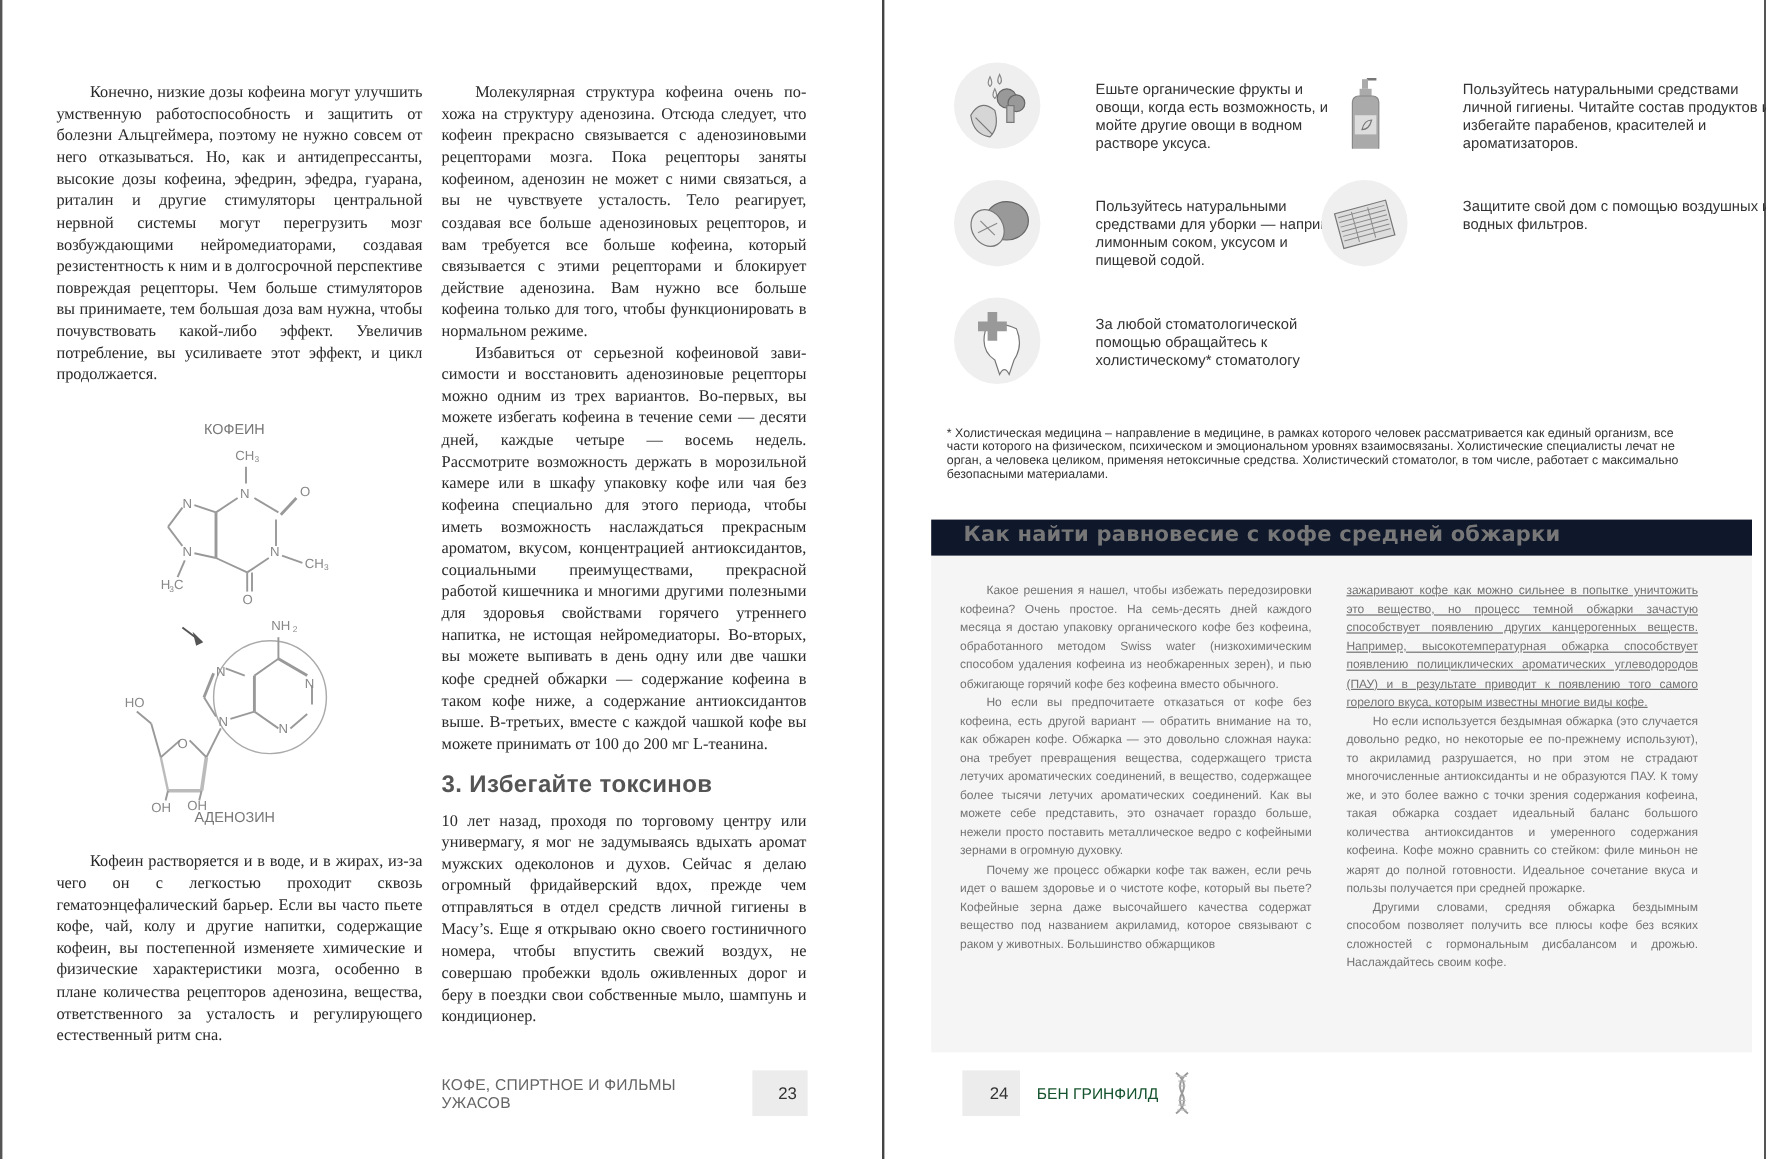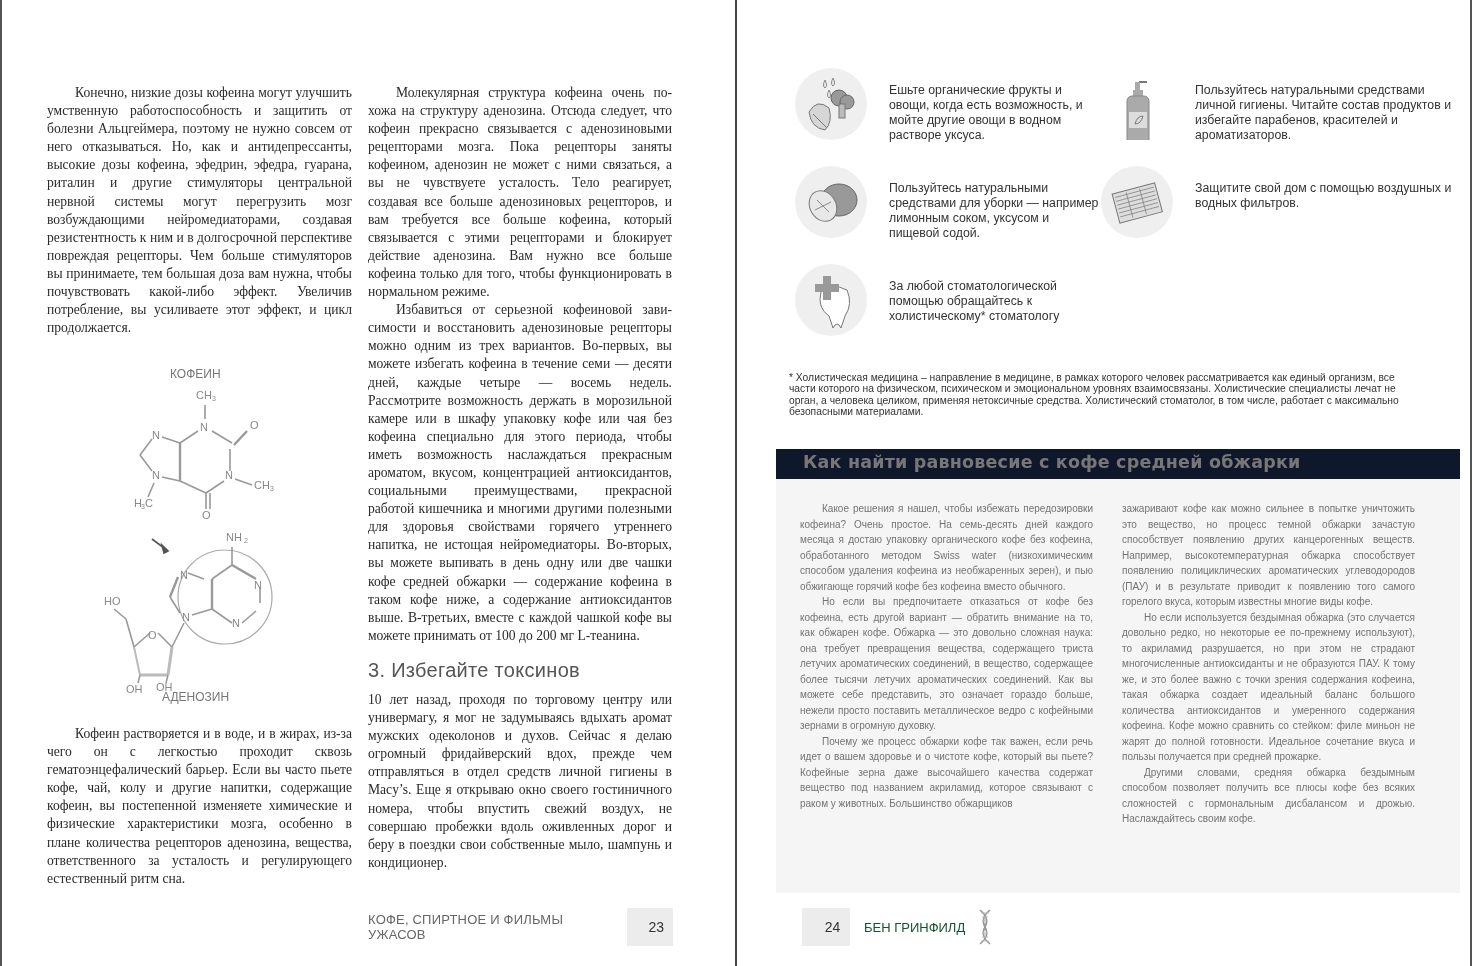--- a/index.html
+++ b/index.html
@@ -3,64 +3,64 @@
 <meta charset="utf-8">
 <style>
   * { box-sizing: border-box; margin: 0; padding: 0; }
   html, body { width: 1472px; height: 966px; background: #ffffff; overflow: hidden; }
   body { position: relative; font-family: "Liberation Serif", serif; color: #2a2a2a; }
 
   .edge-left { position: absolute; left: 0; top: 0; width: 2px; height: 966px; background: #555; }
   .edge-right { position: absolute; right: 0; top: 0; width: 2px; height: 966px; background: #555; }
   .gutter { position: absolute; left: 735px; top: 0; width: 2px; height: 966px; background: #444; }
 
-  .page { position: absolute; top: 16px; height: 884px; border-radius: 30px; }
+  .page { position: absolute; top: 0; height: 884px; border-radius: 30px; }
   .page-left { left: 2px; width: 733px; }
   .page-right { left: 737px; width: 733px; }
 
   .col { position: absolute; font-size: 13.6px; line-height: 18.1px; text-align: justify; hyphens: manual; }
   .col p { text-indent: 28px; }
   .col1 { left: 45px; top: 68px; width: 305px; }
   .col2 { left: 366px; top: 68px; width: 304px; }
 
-  .h3 { font-family: "Liberation Sans", sans-serif; font-size: 20px; color: #555; font-weight: normal; letter-spacing: 0.3px; margin: 16px 0 12px 0; }
+  .h3 { font-family: "Liberation Sans", sans-serif; font-size: 20px; color: #555; font-weight: bold; letter-spacing: 0.3px; margin: 16px 0 12px 0; }
   .col2 .p-noindent { text-indent: 0; }
 
   
   .chem { position: absolute; left: 98px; top: 345px; width: 200px; height: 345px; }
   .chem-label { position: absolute; font-family: "Liberation Sans", sans-serif; font-size: 12px; color: #777; }
   .col1b { left: 45px; top: 709px; width: 305px; }
 
   .footer-left { position: absolute; left: 366px; top: 892px; width: 305px; height: 38px; display: flex; align-items: center; justify-content: flex-end; }
   .running-title { font-family: Liberation Sans, sans-serif; font-size: 13px; color: #666; letter-spacing: 0.2px; margin-right: 14px; }
   .page-num { width: 48px; height: 38px; background: #ececec; display: flex; align-items: center; justify-content: center; font-family: "Liberation Sans", sans-serif; font-size: 14px; color: #333; padding-left: 13px; }
 
   
   .tip { position: absolute; display: flex; align-items: flex-start; font-family: "Liberation Sans", sans-serif; font-size: 12.3px; line-height: 15px; color: #333; }
   .tip .icon-circle { width: 72px; height: 72px; border-radius: 50%; background: #efefef; flex-shrink: 0; position: relative; margin-right: 22px; }
-  .tip .tip-text { padding-top: 15px; width: 210px; }
+  .tip .tip-text { padding-top: 15px; width: 210px; margin-left: 24px; }
   .tip-1 { left: 58px; top: 52px; }
   .tip-2 { left: 58px; top: 150px; }
   .tip-3 { left: 58px; top: 248px; }
   .tip-4 { left: 364px; top: 52px; }
   .tip-4 .icon-circle { background: transparent; }
   .tip-4 .tip-text { width: 265px; }
   .tip-5 { left: 364px; top: 150px; }
   .tip-5 .tip-text { width: 265px; }
 
   .footnote { position: absolute; left: 52px; top: 356px; width: 622px; font-family: "Liberation Sans", sans-serif; font-size: 10.3px; line-height: 11.4px; color: #333; }
 
   .box { position: absolute; left: 39px; top: 433px; width: 684px; height: 444px; background: #f5f5f5; }
   .box-title-bar { position: absolute; left: 0; top: 0; width: 684px; height: 30px; background: #0f172a; }
   .box-title { position: absolute; left: 27px; top: 3px; font-family: "DejaVu Sans", sans-serif; font-weight: bold; font-size: 17.5px; color: #777; letter-spacing: 0.2px; }
   .bcol { position: absolute; top: 52px; width: 293px; font-family: "Liberation Sans", sans-serif; font-size: 10px; line-height: 15.5px; text-align: justify; color: #737373; }
   .bcol p { text-indent: 22px; }
   .bcol1 { left: 24px; }
   .bcol2 { left: 346px; }
-  .bcol2 p.cont { text-indent: 0; }
+  .bcol2 p.cont { text-indent: 0; text-decoration: underline; }
 
   .footer-right { position: absolute; left: 65px; top: 892px; height: 38px; display: flex; align-items: center; }
   .footer-right .page-num { margin-right: 14px; }
   .author { font-family: "Liberation Sans", sans-serif; font-size: 13px; color: #14532d; margin-right: 12px; }
   .dna-icon { width: 16px; height: 38px; }
 </style>
 </head>
 <body>
 
 <div class="edge-left"></div>

